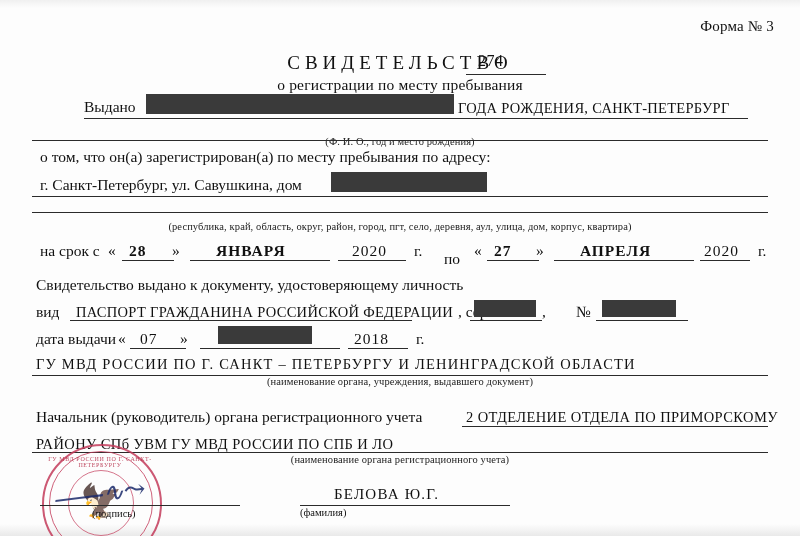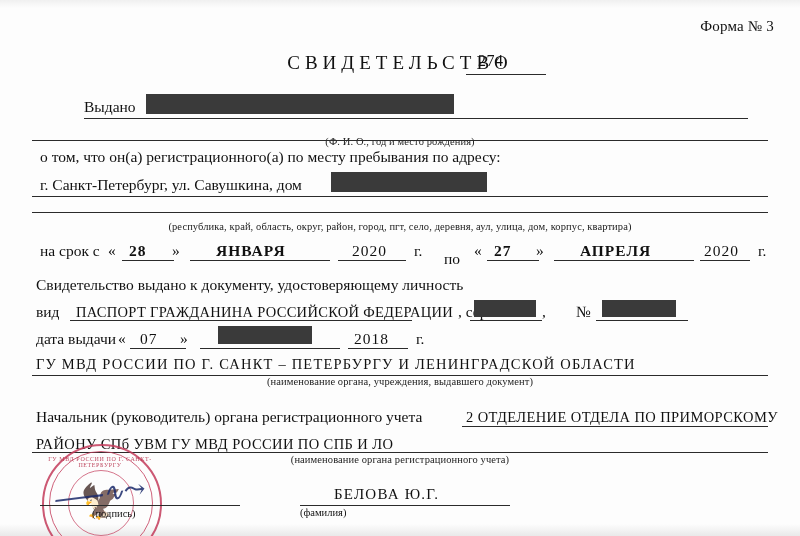--- a/index.html
+++ b/index.html
@@ -197,28 +197,30 @@
   <div class="paper-edge-top"></div>
   <div class="paper-edge-bottom"></div>
 
   <div class="form-no">Форма № 3</div>
 
   <div class="title">
     <span class="title-inner">СВИДЕТЕЛЬСТВО</span>
   </div>
   <div class="cert-number">274</div>
   <div class="cert-number-rule"></div>
+  <div class="subtitle">о регистрации по месту пребывания</div>
 
   <div class="row" style="left:84px; top:98px;">Выдано</div>
   <div class="redact" style="left:146px; top:94px; width:308px; height:20px;"></div>
+  <div class="row small-caps" style="left:458px; top:100px;">ГОДА РОЖДЕНИЯ, САНКТ-ПЕТЕРБУРГ</div>
   <div class="rule" style="left:84px; top:118px; width:664px;"></div>
   <div class="hint" style="left:0; top:136px;">(Ф. И. О., год и место рождения)</div>
   <div class="rule" style="left:32px; top:140px; width:736px;"></div>
 
-  <div class="row" style="left:40px; top:148px;">о том, что он(а) регистрационного(а) по месту пребывания по адресу:</div>
+  <div class="row" style="left:40px; top:148px;">о том, что он(а) зарегистрирован(а) по месту пребывания по адресу:</div>
 
   <div class="row" style="left:40px; top:176px;">г. Санкт-Петербург, ул. Савушкина, дом</div>
   <div class="redact" style="left:331px; top:172px; width:156px; height:20px;"></div>
   <div class="rule" style="left:32px; top:196px; width:736px;"></div>
   <div class="rule" style="left:32px; top:212px; width:736px;"></div>
   <div class="hint" style="left:0; top:213px;margin-top:8px;">(республика, край, область, округ, район, город, пгт, село, деревня, аул, улица, дом, корпус, квартира)</div>
 
   <div class="row" style="left:40px; top:242px;">на срок с</div>
   <div class="row" style="left:108px; top:242px;">«</div>
   <div class="row" style="left:129px; top:242px; font-weight:bold; letter-spacing:1px;">28</div>

